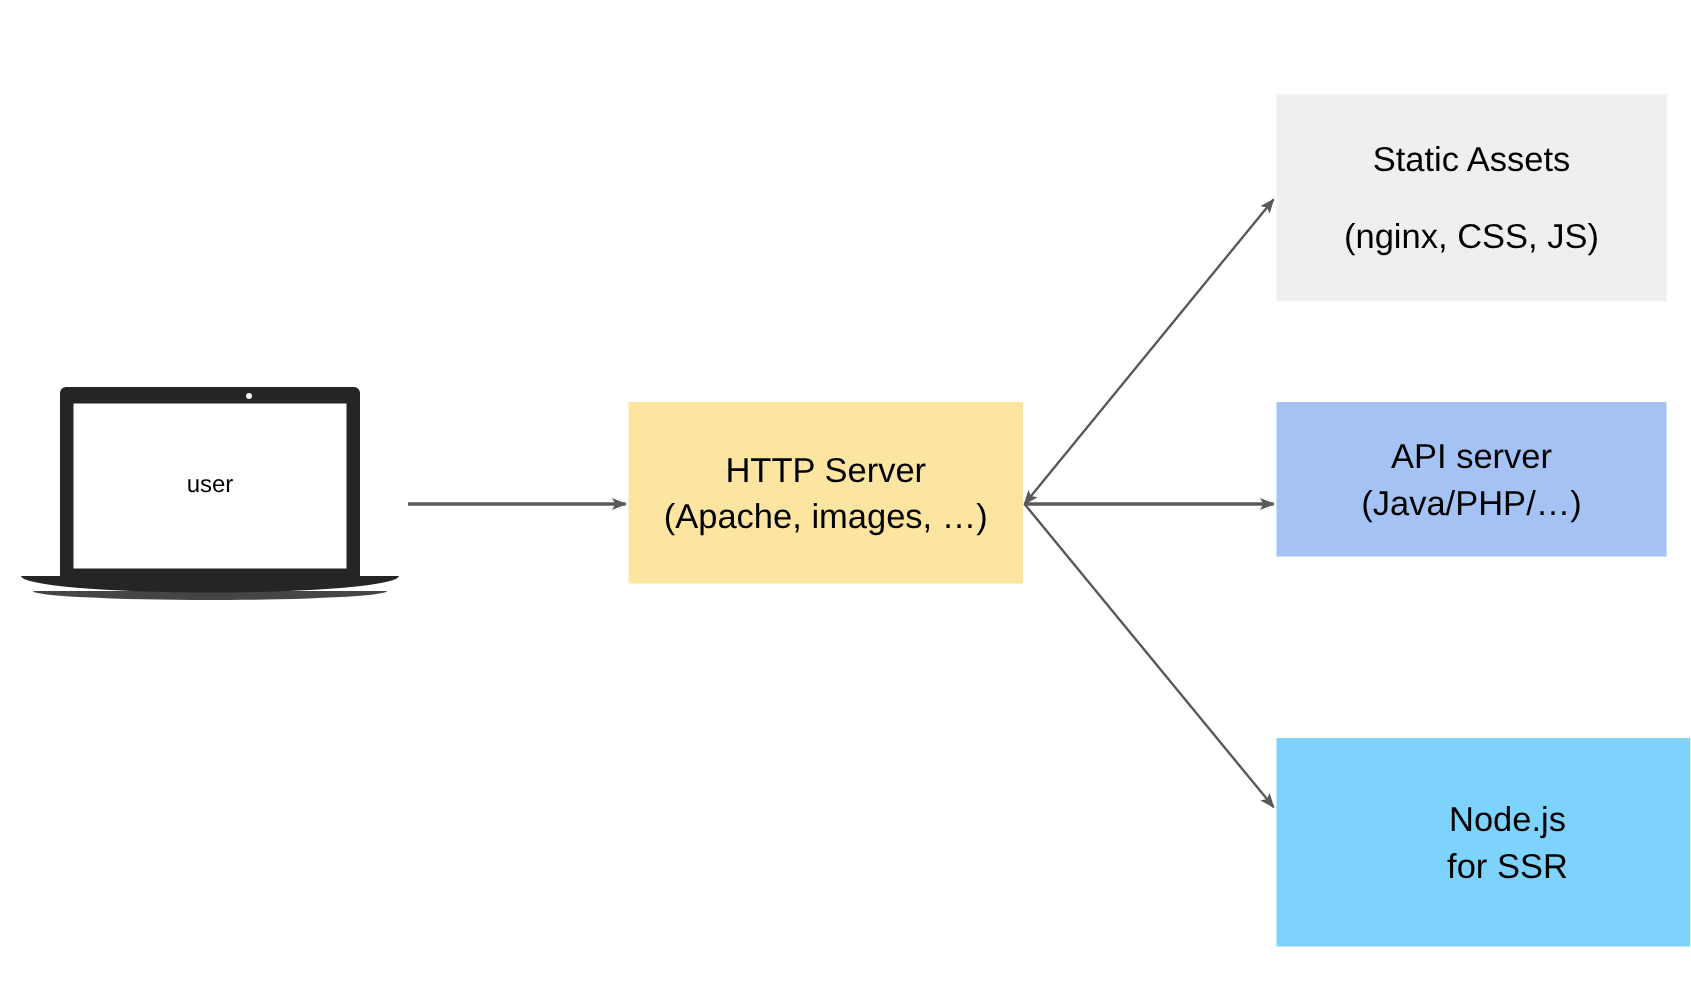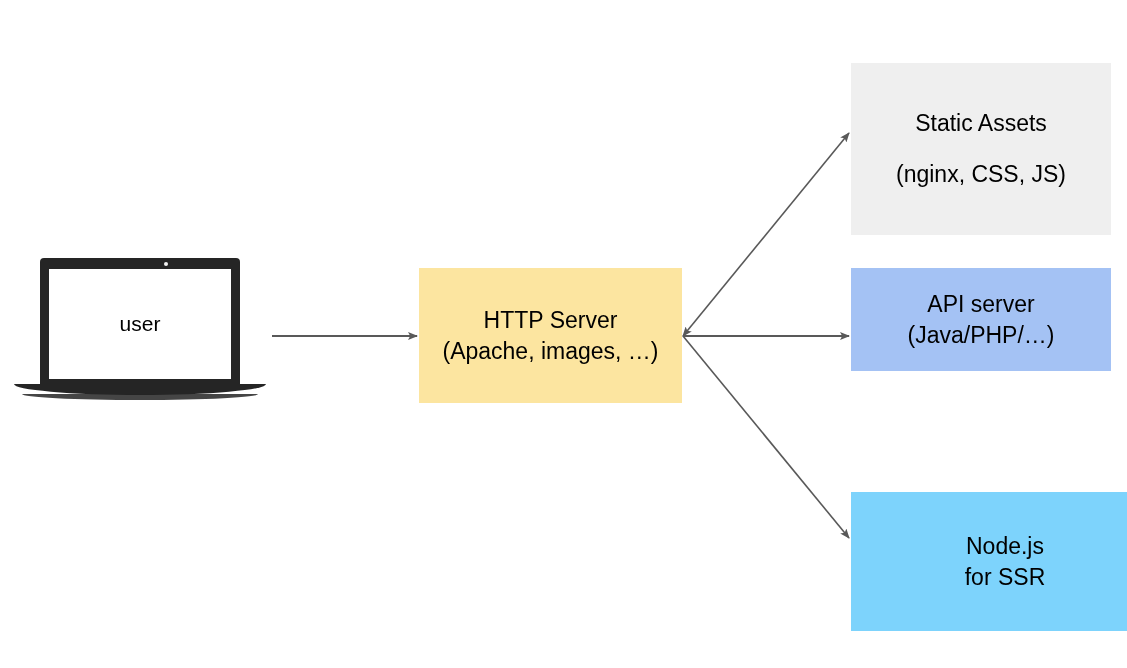--- a/index.html
+++ b/index.html
@@ -38,29 +38,29 @@
     line-height: 1.33;
     white-space: pre-line;
   }
   .node .line { display: block; }
 
   
   #node-http-server {
     left: 419px;
     top: 268px;
     width: 263px;
-    height: 135px;
+    height: 121px;
     background: #fce5a0;
   }
   
   #node-static-assets {
     left: 851px;
     top: 63px;
     width: 260px;
-    height: 172px;
+    height: 138px;
     background: #efefef;
     gap: 20px;
   }
   
   #node-api-server {
     left: 851px;
     top: 268px;
     width: 260px;
     height: 103px;
     background: #a4c2f4;
@@ -98,21 +98,21 @@
     left: 35px;
     top: 11px;
     width: 182px;
     height: 110px;
     background: #ffffff;
     box-sizing: border-box;
     display: flex;
     align-items: center;
     justify-content: center;
     color: #000000;
-    font-size: 21px;
+    font-size: 16px;
   }
   .laptop-cam {
     position: absolute;
     left: 124px;
     top: 4px;
     width: 4px;
     height: 4px;
     border-radius: 50%;
     background: #f2f2f2;
   }

